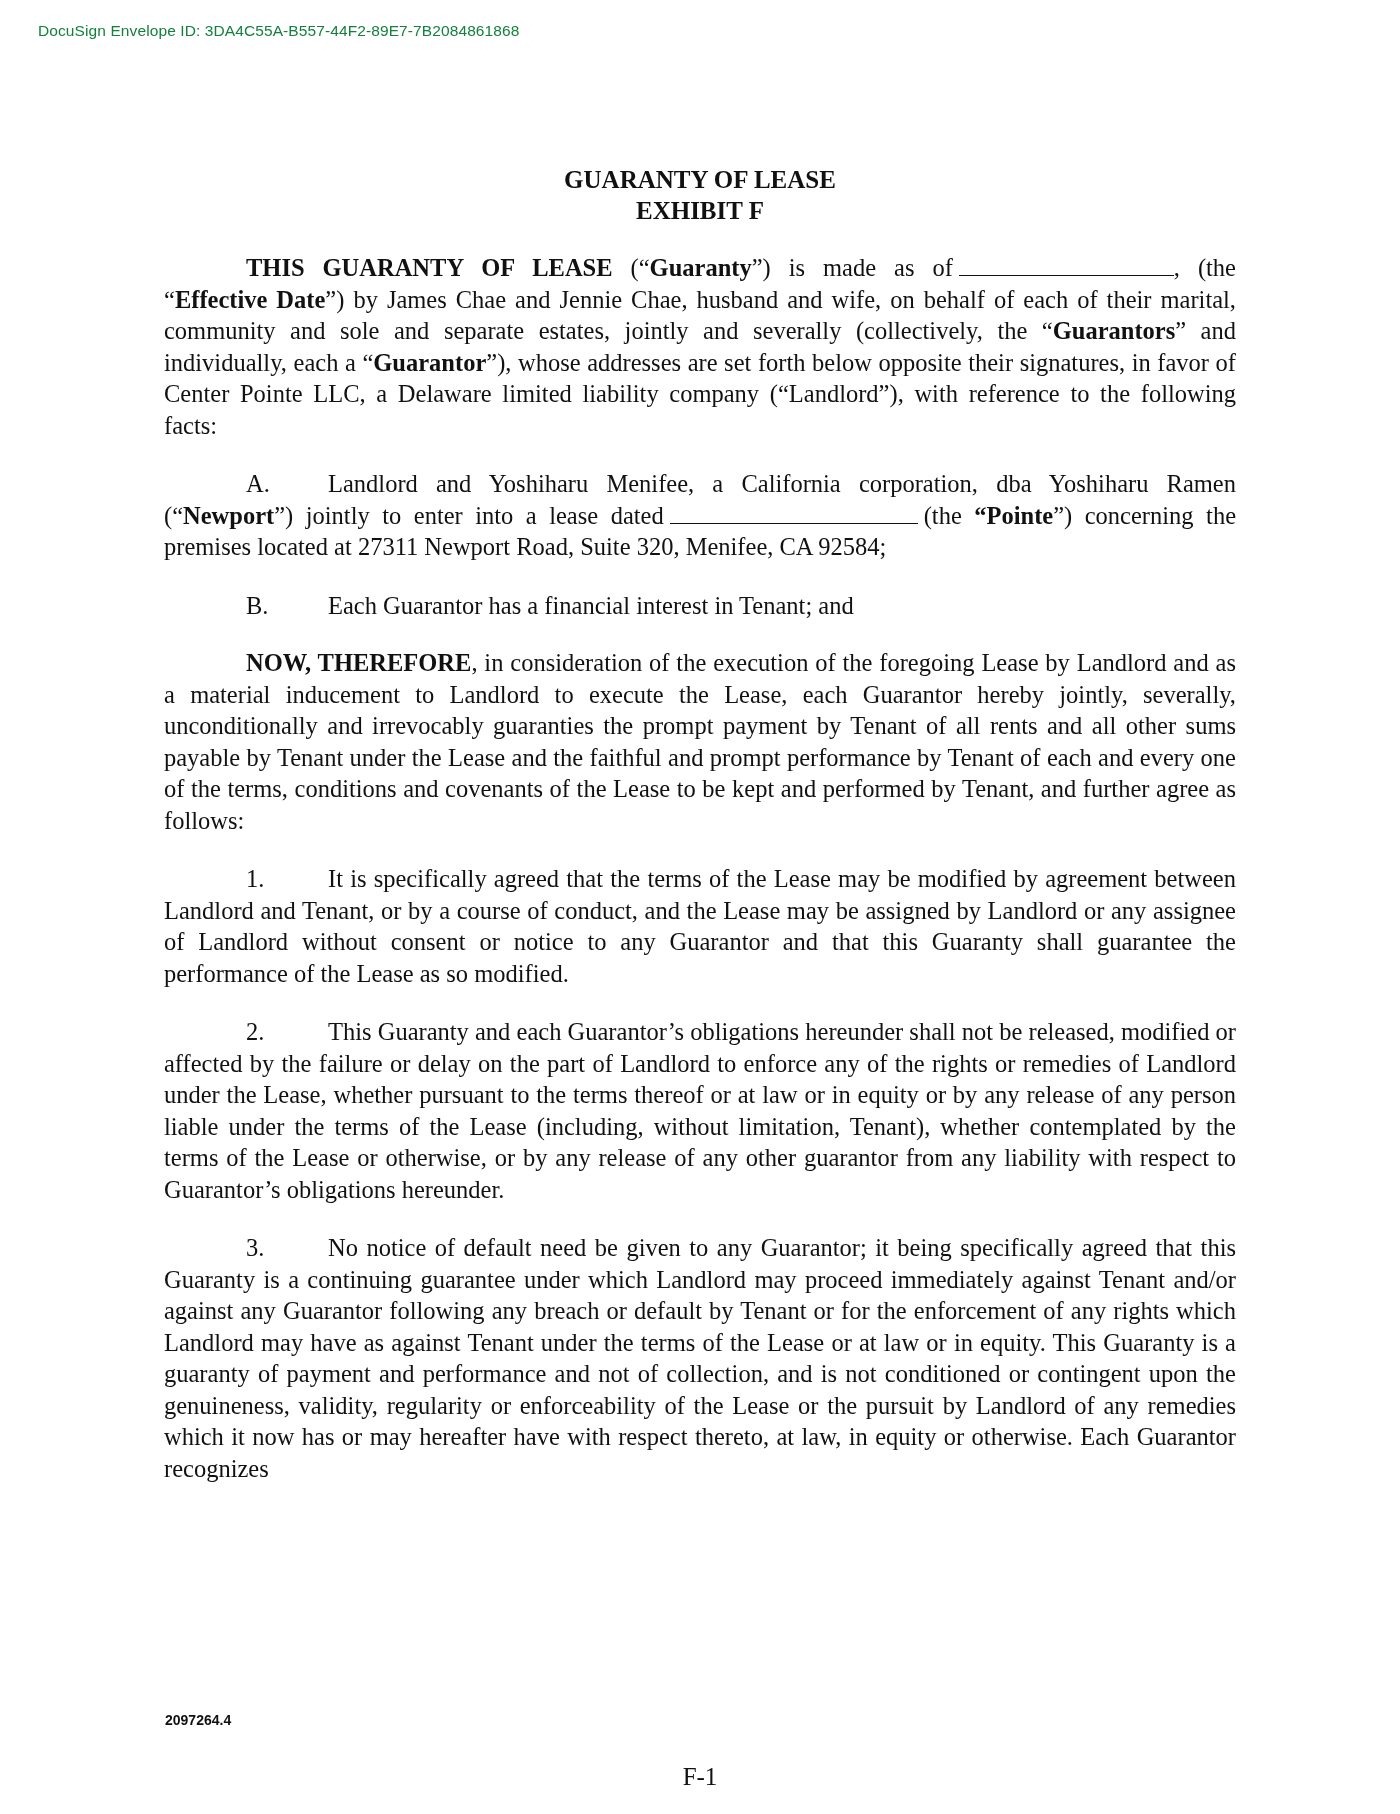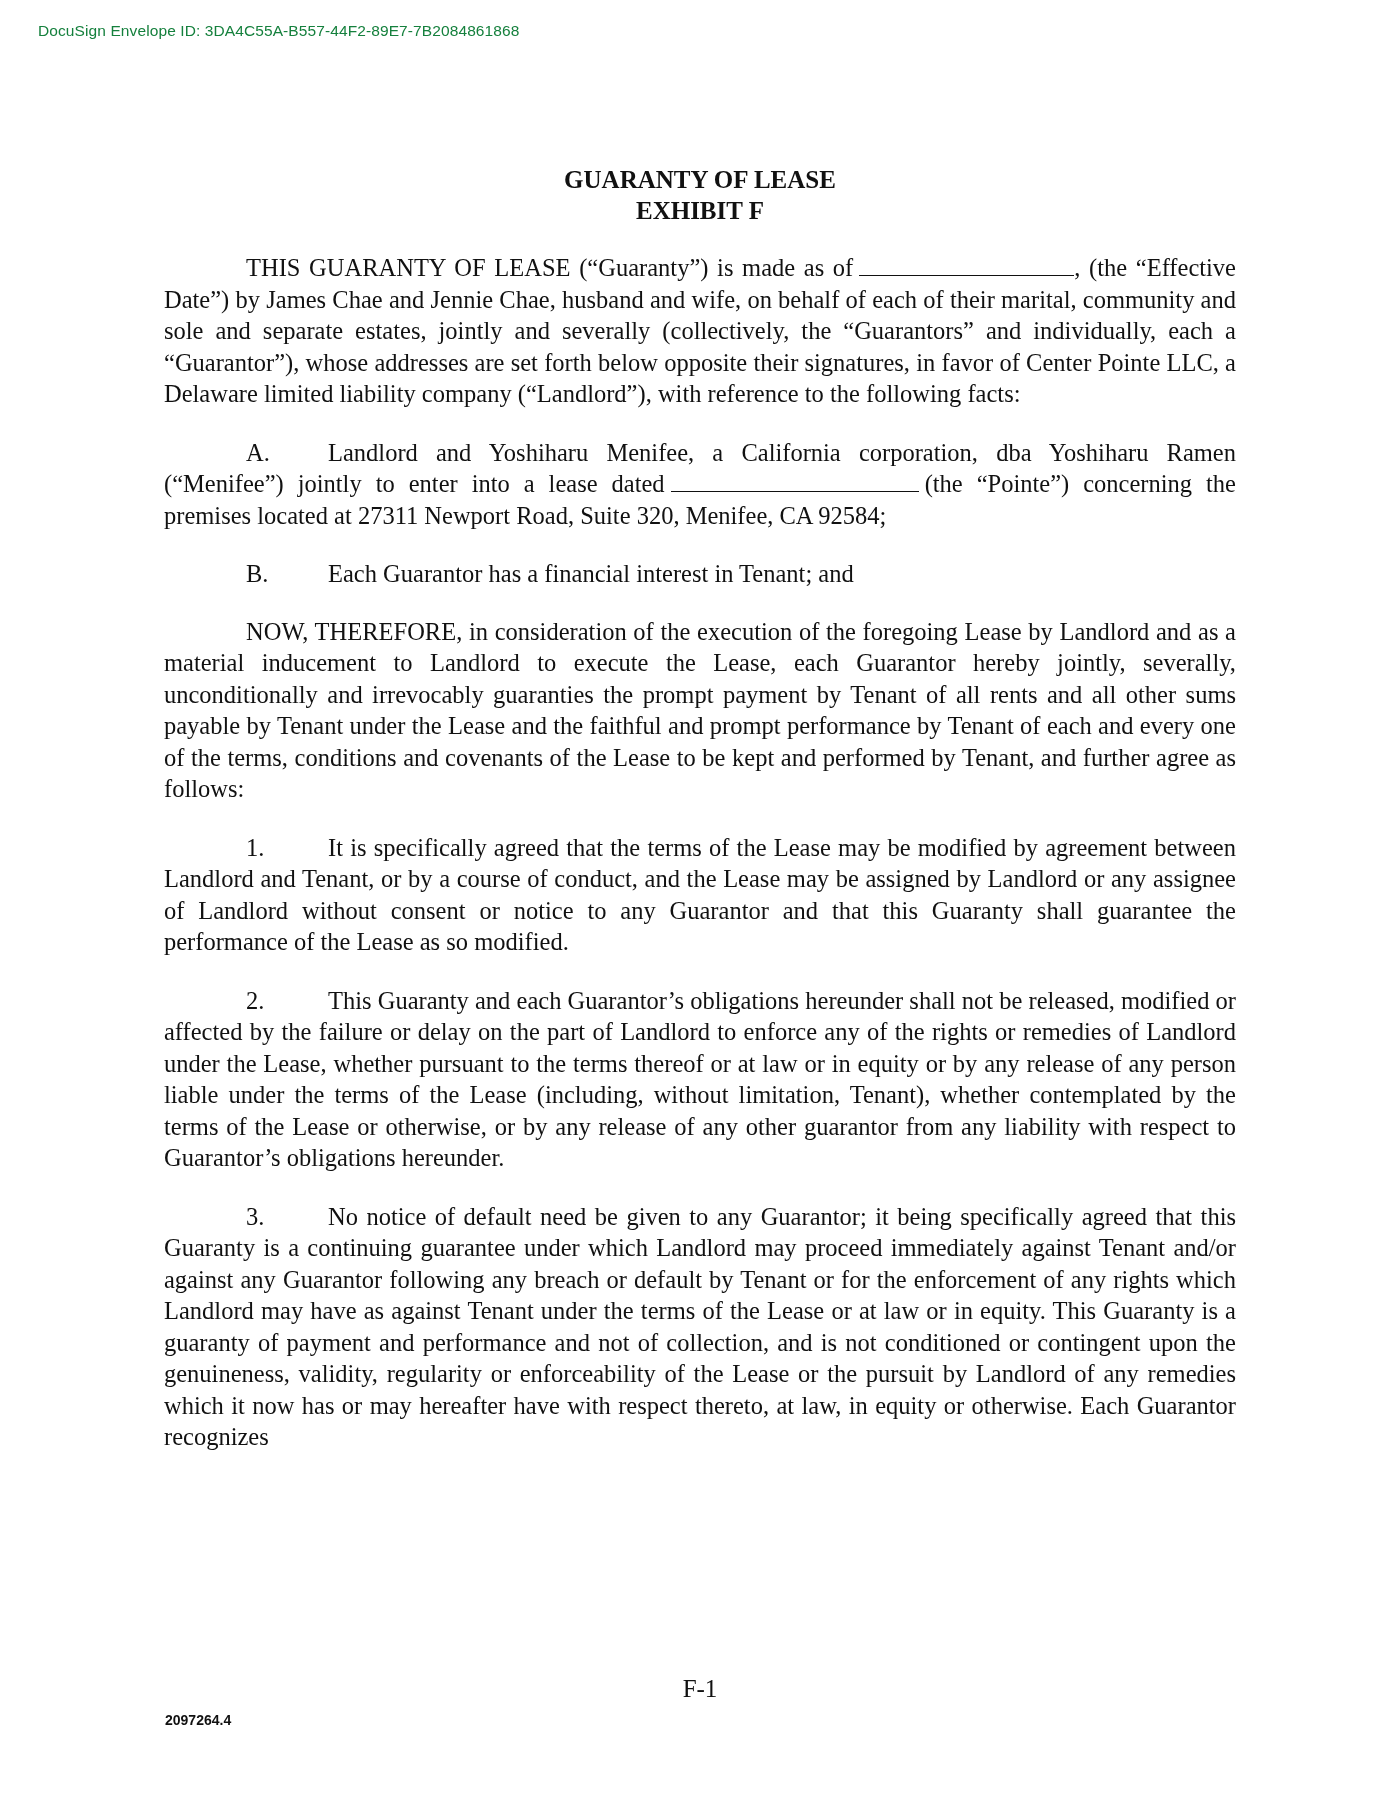--- a/index.html
+++ b/index.html
@@ -45,34 +45,34 @@
       margin: 0 0 27px 0;
       text-align: justify;
       text-indent: 82px;
     }
     p.para.tight { margin-bottom: 26px; }
     .num {
       display: inline-block;
       width: 82px;
       text-indent: 0;
     }
-    b { font-weight: normal; }
+    b { font-weight: bold; }
     .blank {
       display: inline-block;
       border-bottom: 1.5px solid #111;
       height: 20px;
       vertical-align: baseline;
     }
     .blank.date { width: 215px; margin-left: 6px; }
     .blank.lease { width: 248px; margin-left: 6px; margin-right: 6px; }
     .page-number {
       position: absolute;
       left: 0;
       width: 1400px;
-      top: 1675px;
+      top: 1763px;
       text-align: center;
       font-family: "Liberation Serif", serif;
       font-size: 25px;
       color: #111;
     }
     .doc-number {
       position: absolute;
       left: 165px;
       top: 1712px;
       font-family: "Liberation Sans", sans-serif;
@@ -88,21 +88,21 @@
 
 <div class="page-content">
 
   <div class="title-block">
     <div>GUARANTY OF LEASE</div>
     <div>EXHIBIT F</div>
   </div>
 
   <p class="para"><b>THIS GUARANTY OF LEASE</b><span> (“</span><b>Guaranty</b><span>”) is made as of</span><span class="blank date"></span><span>,</span><span> (the “</span><b>Effective Date</b><span>”) by James Chae and Jennie Chae, husband and wife, on behalf of each of their marital, community and sole and separate estates, jointly and severally (collectively, the “</span><b>Guarantors</b><span>” and individually, each a “</span><b>Guarantor</b><span>”), whose addresses are set forth below opposite their signatures, in favor of Center Pointe LLC, a Delaware limited liability company (“Landlord”), with reference to the following facts:</span></p>
 
-  <p class="para"><span class="num">A.</span><span>Landlord and Yoshiharu Menifee, a California corporation, dba Yoshiharu Ramen (“</span><b>Menifee</b><span>”) jointly to enter into a lease dated</span><span class="blank lease"></span><span>(the </span><b>“Pointe</b><span>”) concerning the premises located at 27311 Newport Road, Suite 320, Menifee, CA  92584;</span></p>
+  <p class="para"><span class="num">A.</span><span>Landlord and Yoshiharu Menifee, a California corporation, dba Yoshiharu Ramen (“</span><b>Newport</b><span>”) jointly to enter into a lease dated</span><span class="blank lease"></span><span>(the </span><b>“Pointe</b><span>”) concerning the premises located at 27311 Newport Road, Suite 320, Menifee, CA  92584;</span></p>
 
   <p class="para tight"><span class="num">B.</span><span>Each Guarantor has a financial interest in Tenant; and</span></p>
 
 
   <p class="para"><b>NOW, THEREFORE</b><span>, in consideration of the execution of the foregoing Lease by Landlord and as a material inducement to Landlord to execute the Lease, each Guarantor hereby jointly, severally, unconditionally and irrevocably guaranties the prompt payment by Tenant of all rents and all other sums payable by Tenant under the Lease and the faithful and prompt performance by Tenant of each and every one of the terms, conditions and covenants of the Lease to be kept and performed by Tenant, and further agree as follows:</span></p>
 
   <p class="para"><span class="num">1.</span><span>It is specifically agreed that the terms of the Lease may be modified by agreement between Landlord and Tenant, or by a course of conduct, and the Lease may be assigned by Landlord or any assignee of Landlord without consent or notice to any Guarantor and that this Guaranty shall guarantee the performance of the Lease as so modified.</span></p>
 
   <p class="para"><span class="num">2.</span><span>This Guaranty and each Guarantor’s obligations hereunder shall not be released, modified or affected by the failure or delay on the part of Landlord to enforce any of the rights or remedies of Landlord under the Lease, whether pursuant to the terms thereof or at law or in equity or by any release of any person liable under the terms of the Lease (including, without limitation, Tenant), whether contemplated by the terms of the Lease or otherwise, or by any release of any other guarantor from any liability with respect to Guarantor’s obligations hereunder.</span></p>
 

